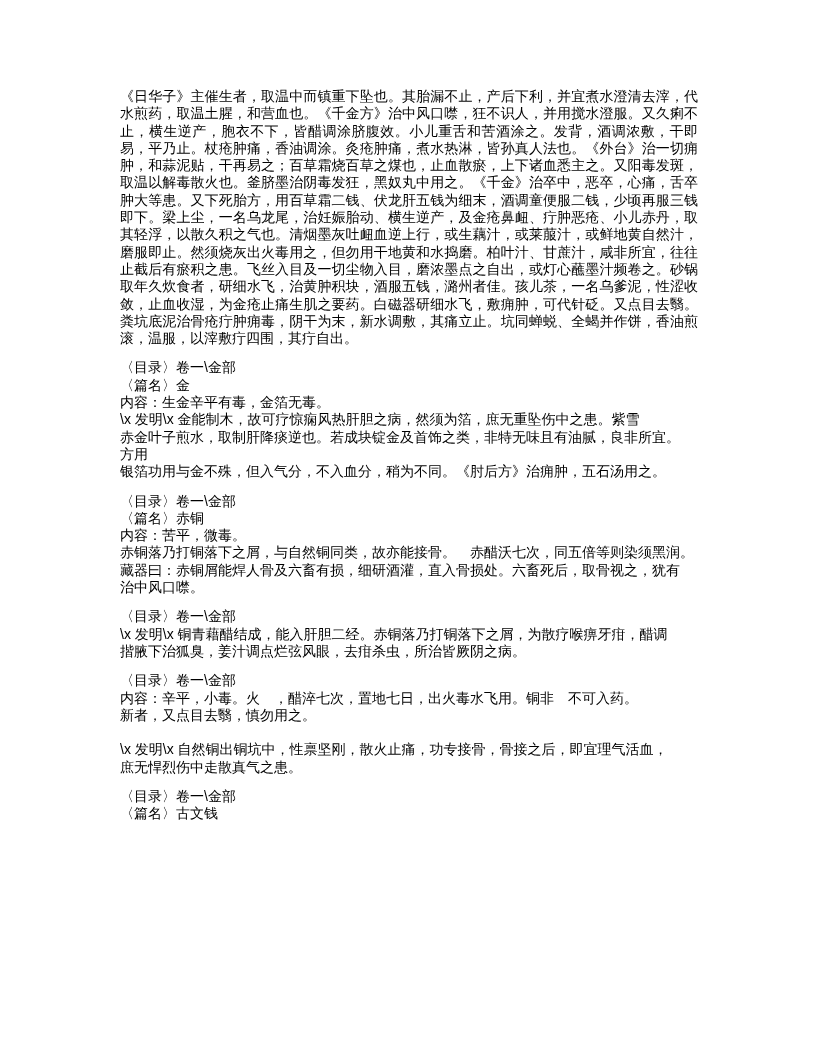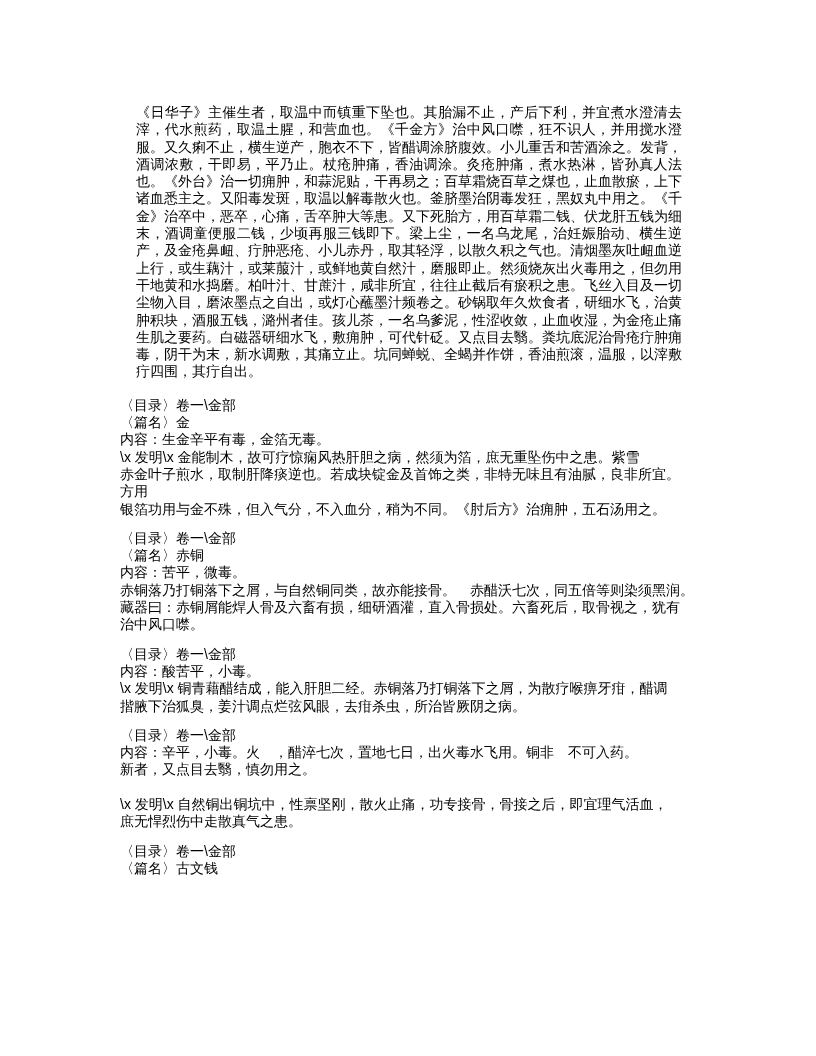--- a/index.html
+++ b/index.html
@@ -14,21 +14,21 @@
     box-sizing: border-box;
     background: #ffffff;
     color: #000000;
     padding: 88px 118px 0 120px;
     font-family: "Liberation Sans", "DejaVu Sans", sans-serif;
     font-size: 14px;
     line-height: 17.3px;
     overflow: hidden;
   }
   .para {
-    margin: 16px;
+    margin: 0;
     text-align: justify;
     word-break: break-all;
   }
   .block {
     margin-top: 12px;
   }
   .line {
     white-space: pre-wrap;
     word-break: break-all;
     min-height: 17.3px;
@@ -54,21 +54,20 @@
       <div class="line">〈目录〉卷一\金部</div>
       <div class="line">〈篇名〉赤铜</div>
       <div class="line">内容：苦平，微毒。</div>
       <div class="line">赤铜落乃打铜落下之屑，与自然铜同类，故亦能接骨。　赤醋沃七次，同五倍等则染须黑润。</div>
       <div class="line">藏器曰：赤铜屑能焊人骨及六畜有损，细研酒灌，直入骨损处。六畜死后，取骨视之，犹有</div>
       <div class="line">治中风口噤。</div>
     </div>
 
   <div class="block">
       <div class="line">〈目录〉卷一\金部</div>
-      <div class="line">内容：酸苦平，小毒。</div>
       <div class="line">\x 发明\x 铜青藉醋结成，能入肝胆二经。赤铜落乃打铜落下之屑，为散疗喉痹牙疳，醋调</div>
       <div class="line">揩腋下治狐臭，姜汁调点烂弦风眼，去疳杀虫，所治皆厥阴之病。</div>
     </div>
 
   <div class="block">
       <div class="line">〈目录〉卷一\金部</div>
       <div class="line">内容：辛平，小毒。火　，醋淬七次，置地七日，出火毒水飞用。铜非　不可入药。</div>
       <div class="line">新者，又点目去翳，慎勿用之。</div>
       <div class="line">&nbsp;</div>
       <div class="line">\x 发明\x 自然铜出铜坑中，性禀坚刚，散火止痛，功专接骨，骨接之后，即宜理气活血，</div>

